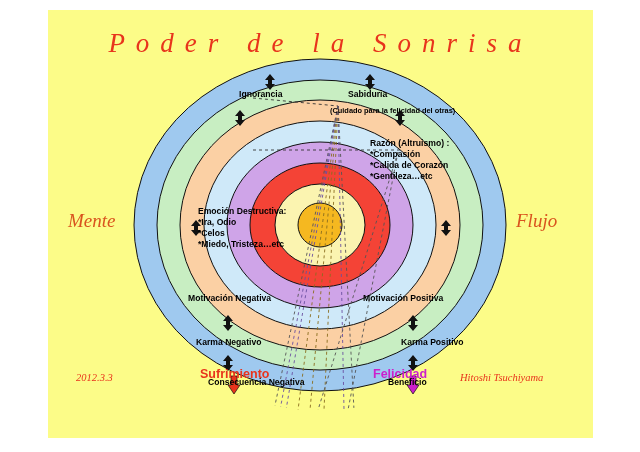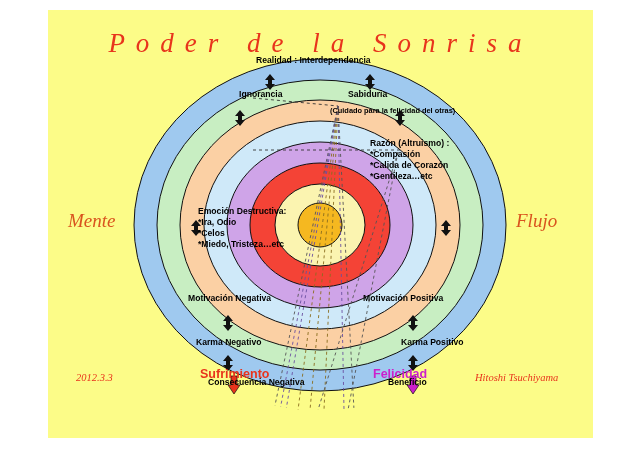--- a/index.html
+++ b/index.html
@@ -55,21 +55,21 @@
   
   .foot{position:absolute; white-space:nowrap;}
   #date{
     left:28px; top:362px;
     font-family:"Liberation Serif", serif; font-style:italic;
     font-size:10.5px; color:#e8341c;
   }
   #author{
     left:412px; top:362px;
     font-family:"Liberation Serif", serif; font-style:italic;
-    font-size:10.5px; color:#e8341c;margin-left:15px;
+    font-size:10.5px; color:#e8341c;
   }
   #sufrimiento{
     left:152px; top:357px;
     font-family:"Liberation Sans", sans-serif; font-weight:bold;
     font-size:12.5px; color:#e8341c;
   }
   #felicidad{
     left:325px; top:357px;
     font-family:"Liberation Sans", sans-serif; font-weight:bold;
     font-size:12.5px; color:#cc1fcc;
@@ -157,21 +157,20 @@
     </g>
 
     <g transform="translate(186,375)">
       <path d="M0,9 L6,0 L3,0 L3,-9 L-3,-9 L-3,0 L-6,0 Z" fill="#e8341c" stroke="#111" stroke-width="0.7"></path>
     </g>
     <g transform="translate(365,375)">
       <path d="M0,9 L6,0 L3,0 L3,-9 L-3,-9 L-3,0 L-6,0 Z" fill="#cc1fcc" stroke="#111" stroke-width="0.7"></path>
     </g>
   </svg>
 
-  <div class="lbl s9" style="left:208px; top:45px;">Realidad : Interdependencia</div>
   <div class="lbl s9" style="left:191px; top:79px;">Ignorancia</div>
   <div class="lbl s9" style="left:300px; top:79px;">Sabiduria</div>
 
   <div class="lbl s8" style="left:282px; top:97px;">(Cuidado para la felicidad del otras)</div>
 
 
   <div class="blk" style="left:322px; top:128px;">
     <div>Razón (Altruismo) :</div>
     <div>*Compasión</div>
     <div>*Calida de Corazón</div>

